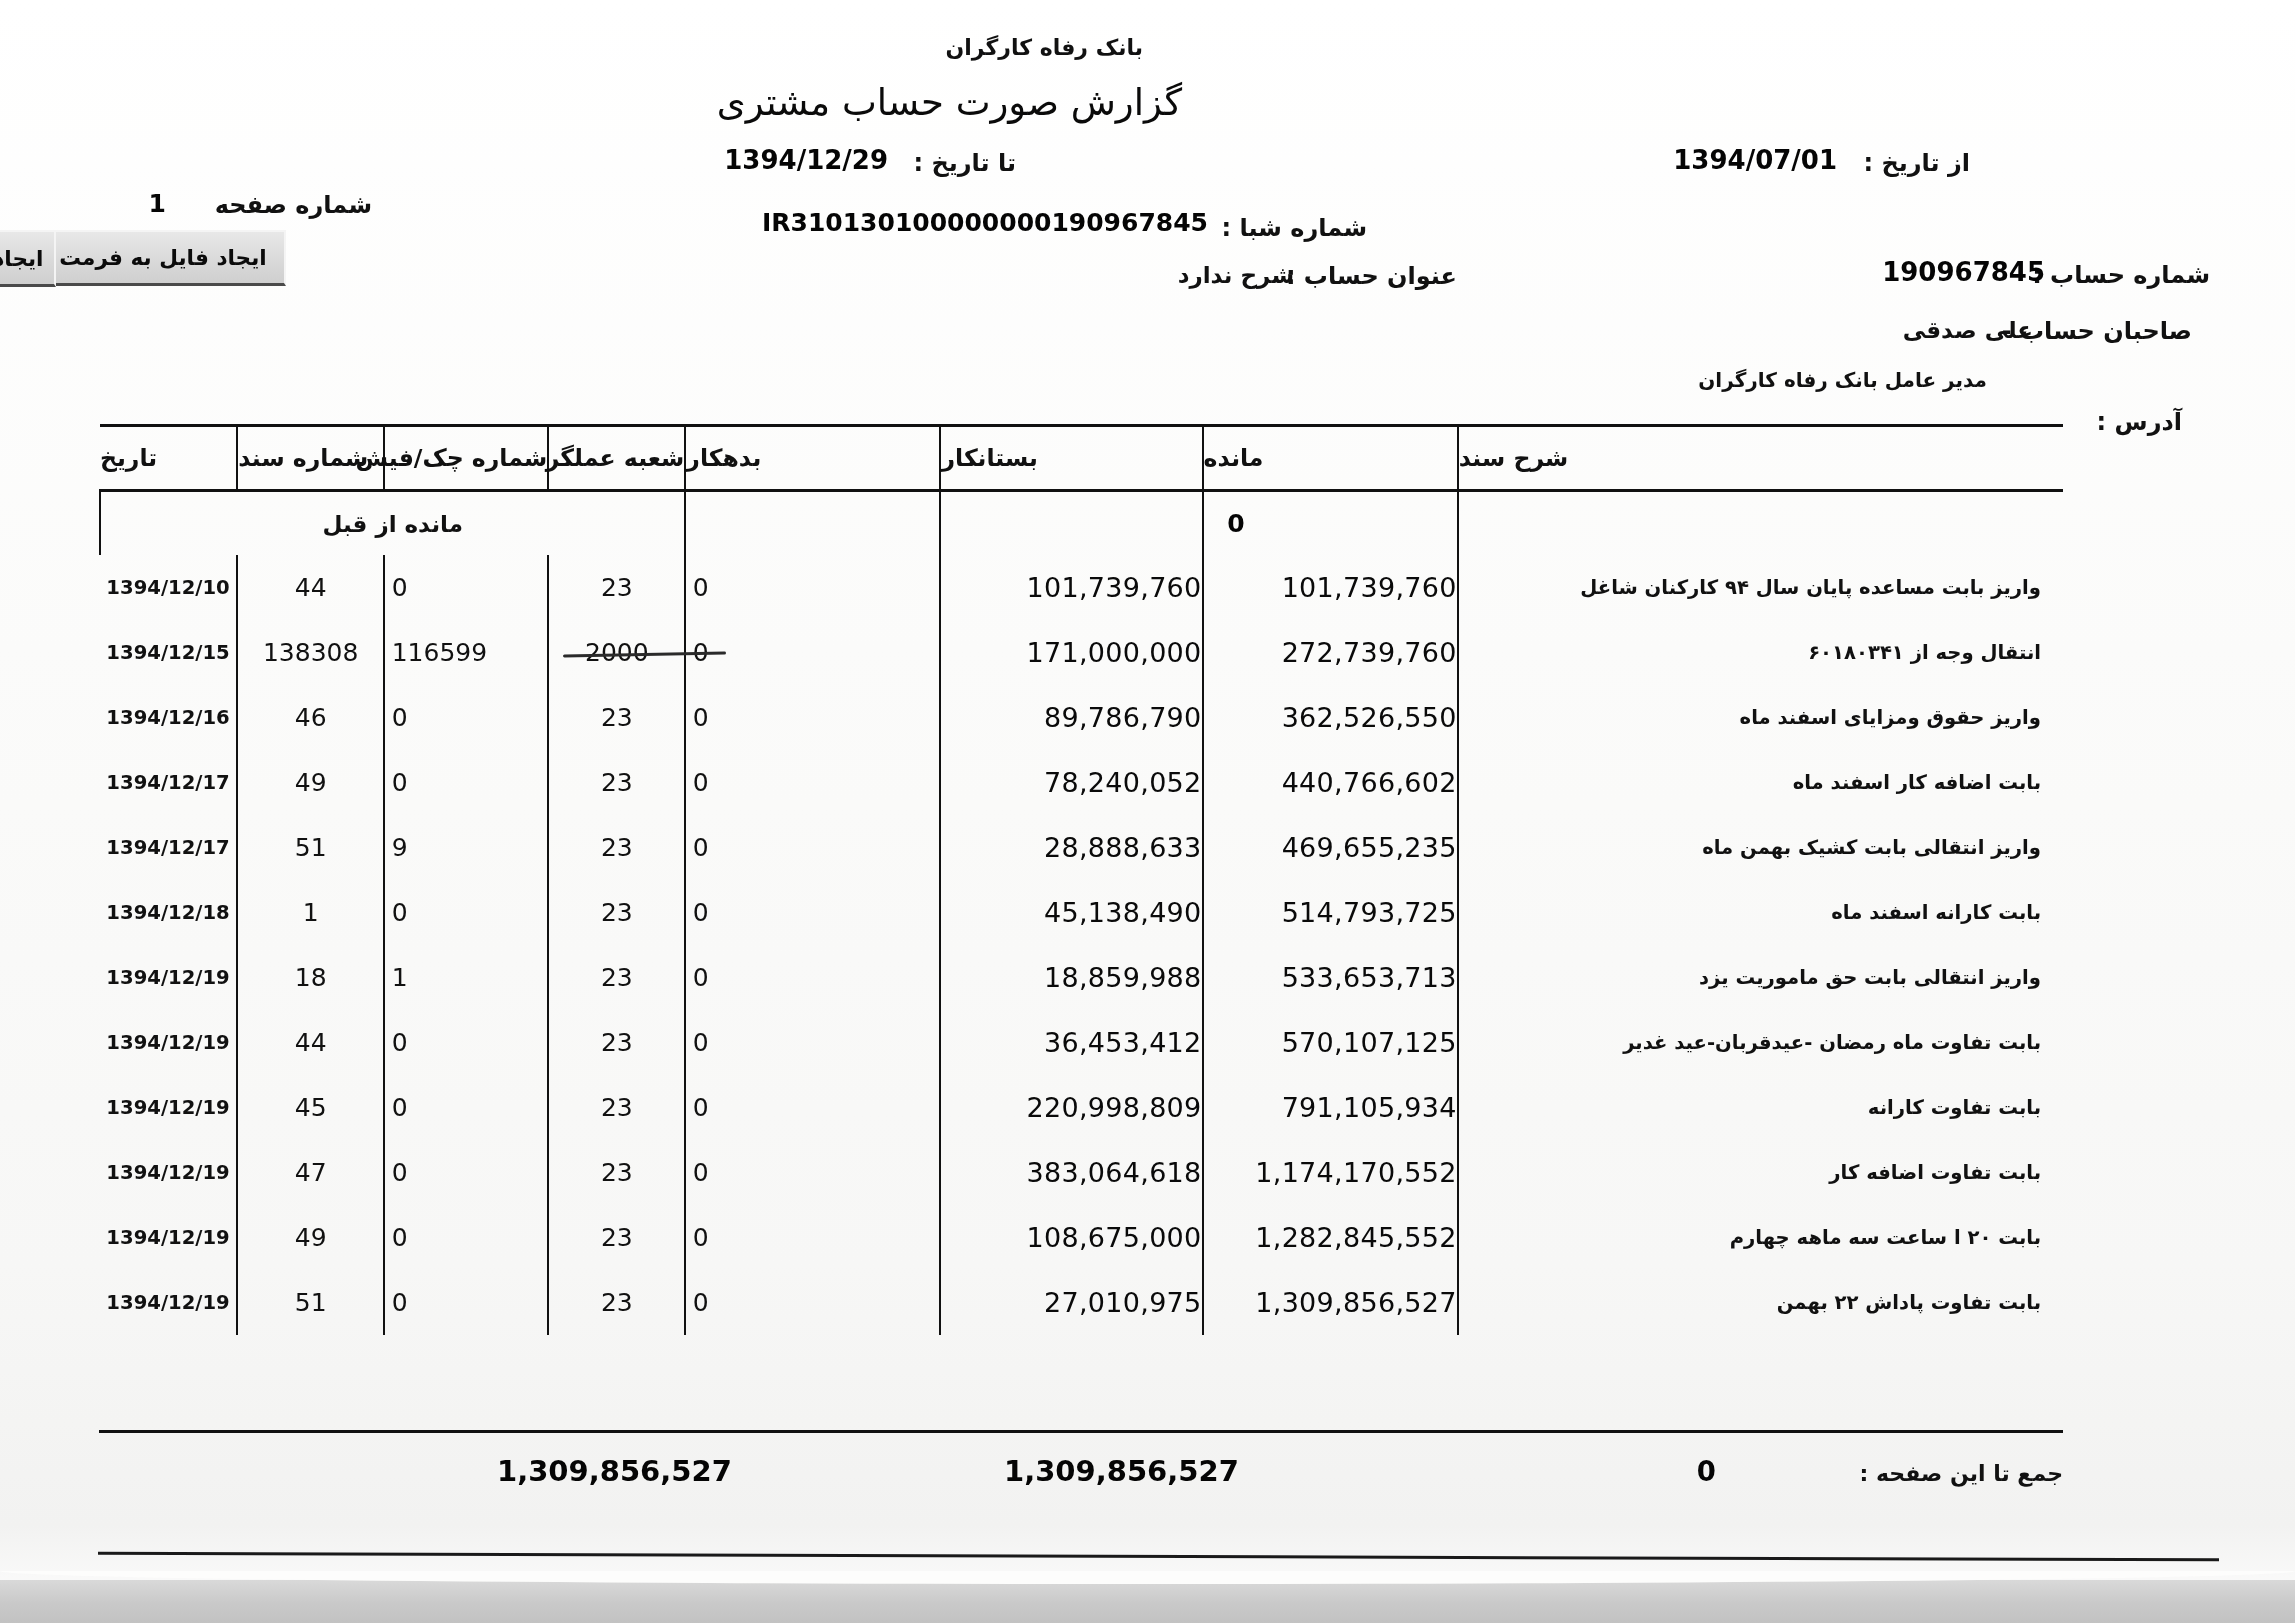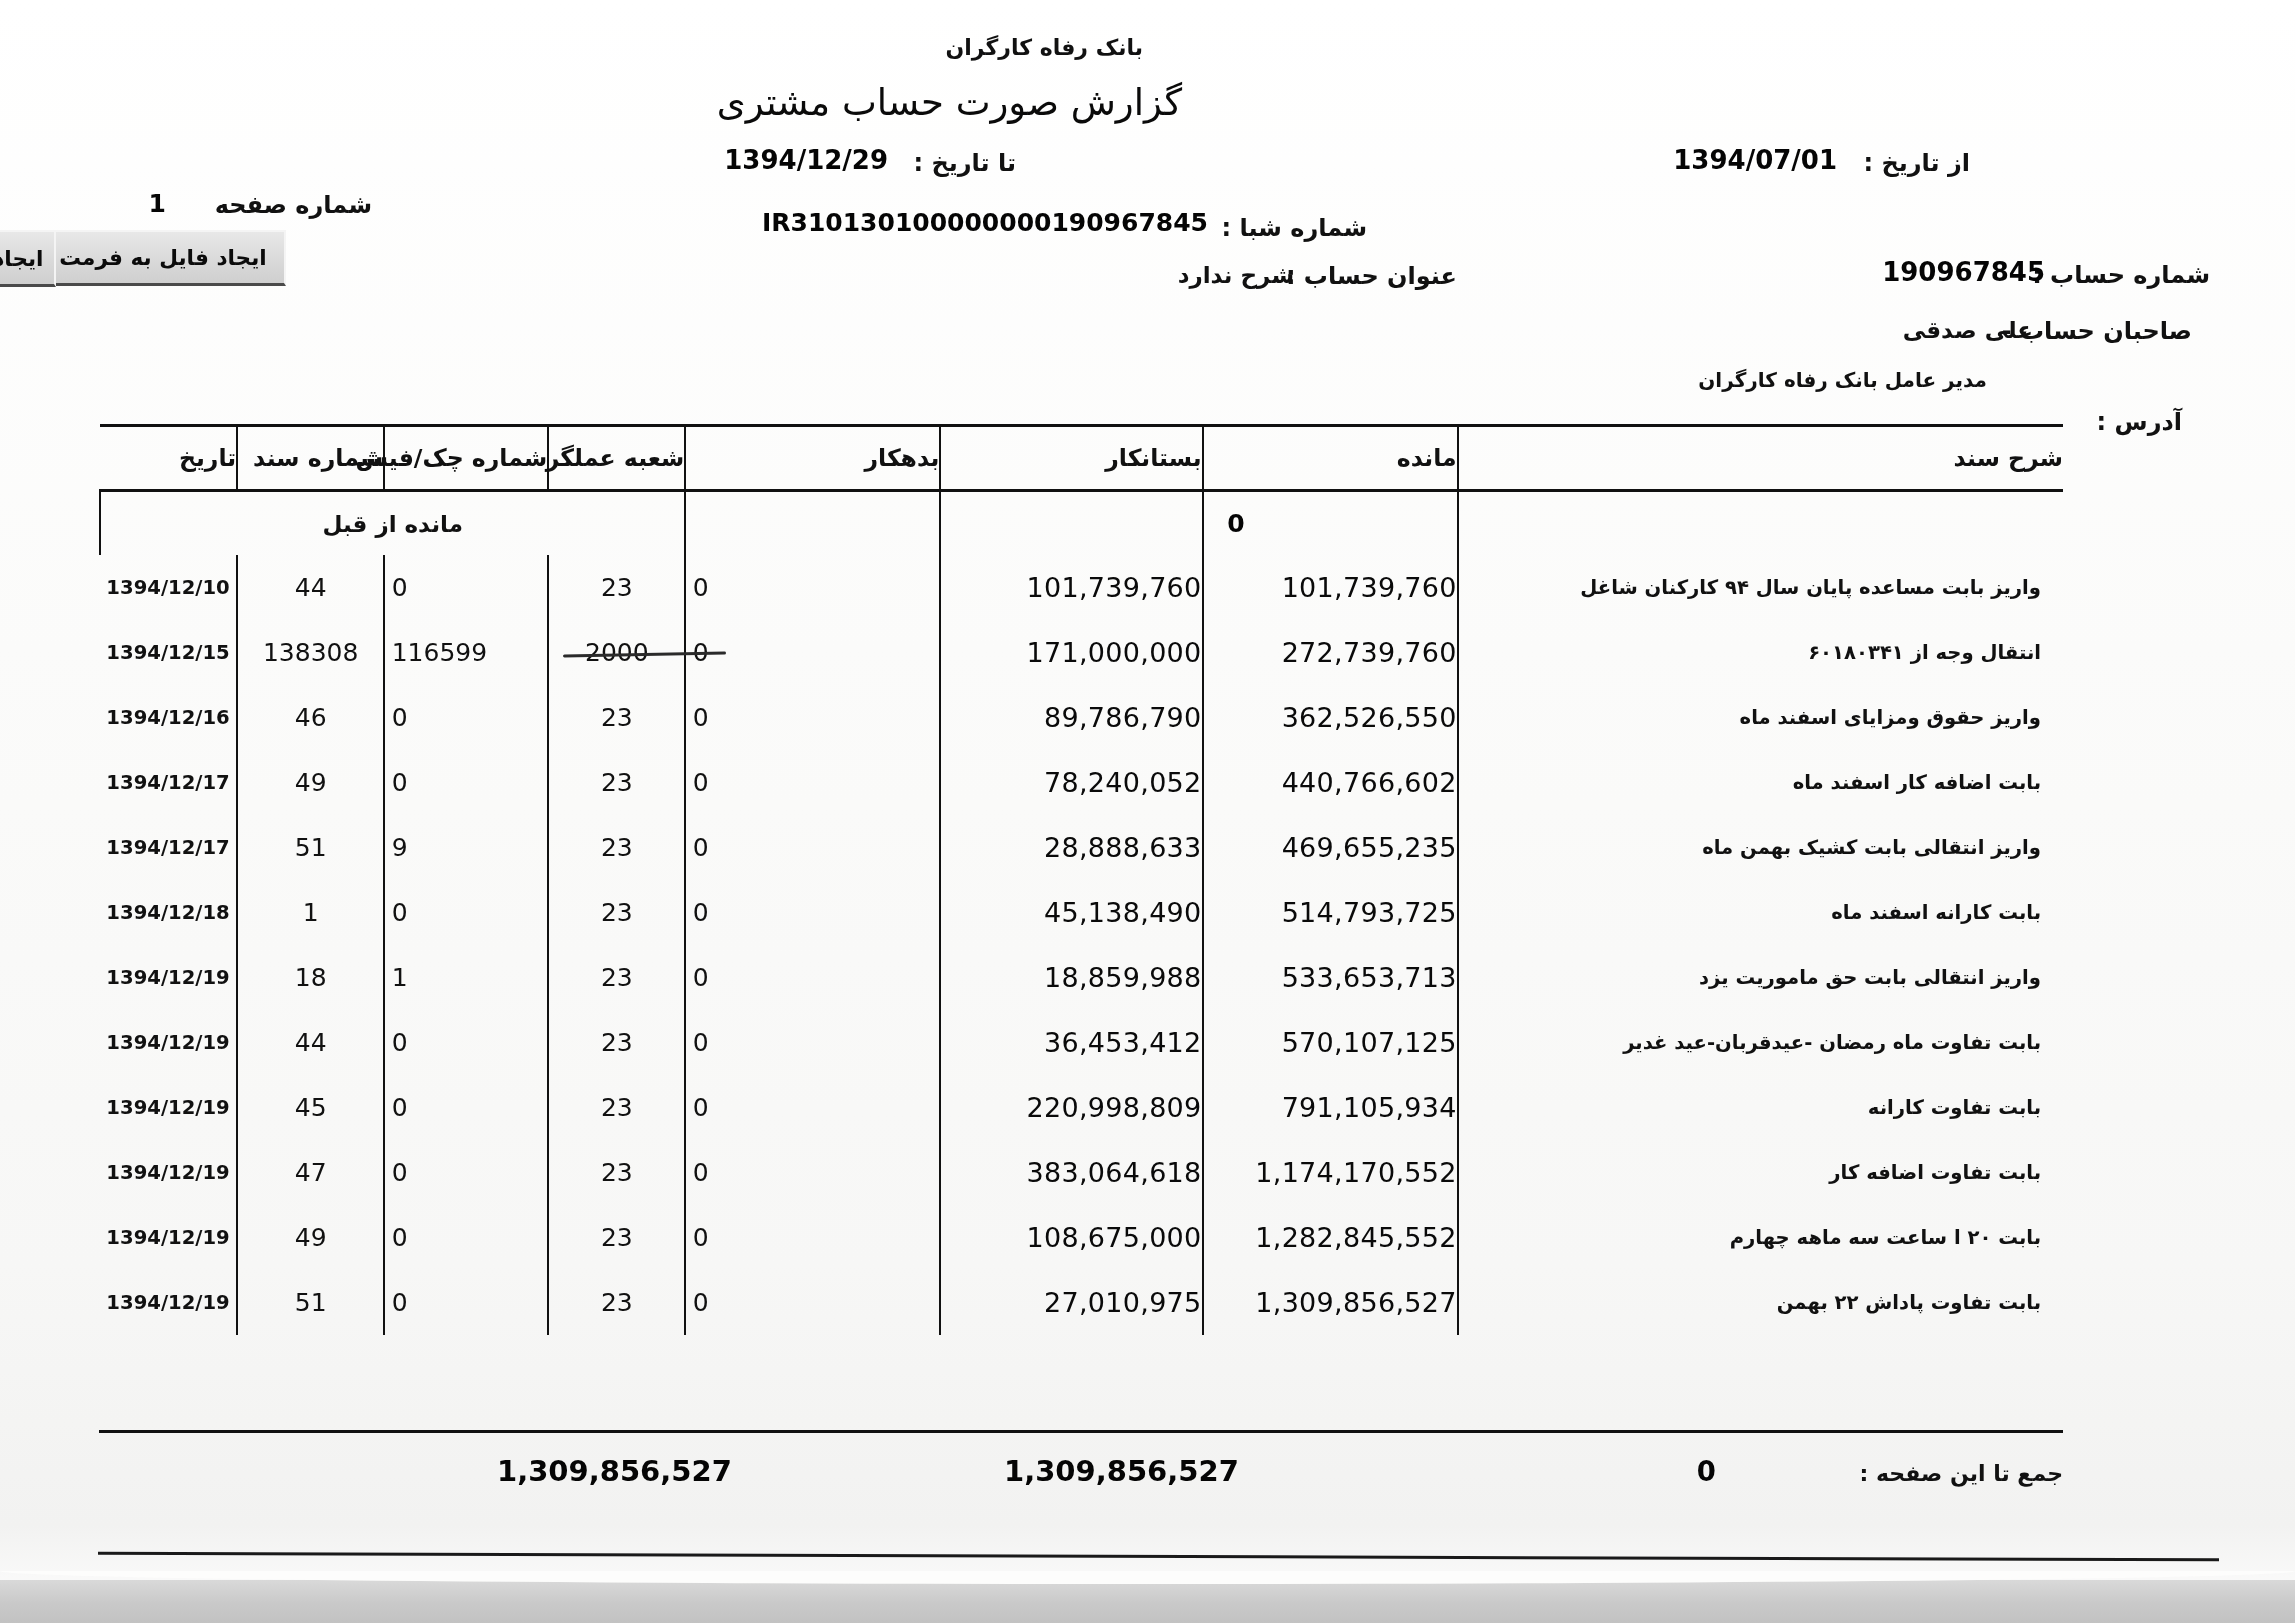--- a/index.html
+++ b/index.html
@@ -160,21 +160,21 @@
     padding: 0;
     vertical-align: middle;
   }
   #stmt-table thead tr th {
     border-top: 3.3px solid #111;
     border-bottom: 3.3px solid #111;
     height: 62px;
     font-size: 23.6px;
     font-weight: bold;
     color: #111;
-    text-align: right;
+    text-align: left;
     white-space: nowrap;
   }
   .vline-l { border-left: 2px solid #111 !important; }
 
   
   col.c-date     { width: 137px; }
   col.c-docno    { width: 147px; }
   col.c-cheque   { width: 164px; }
   col.c-branch   { width: 137px; }
   col.c-debit    { width: 255px; }

